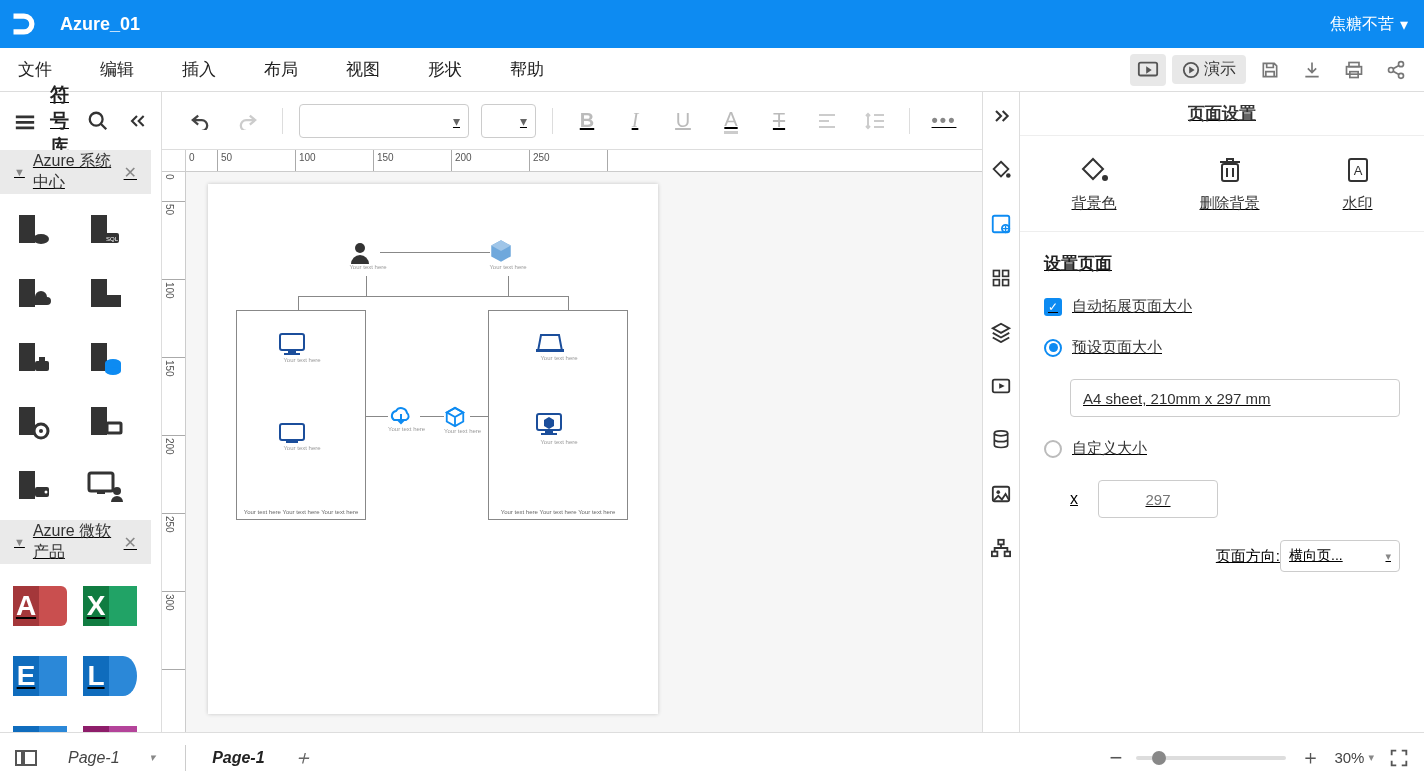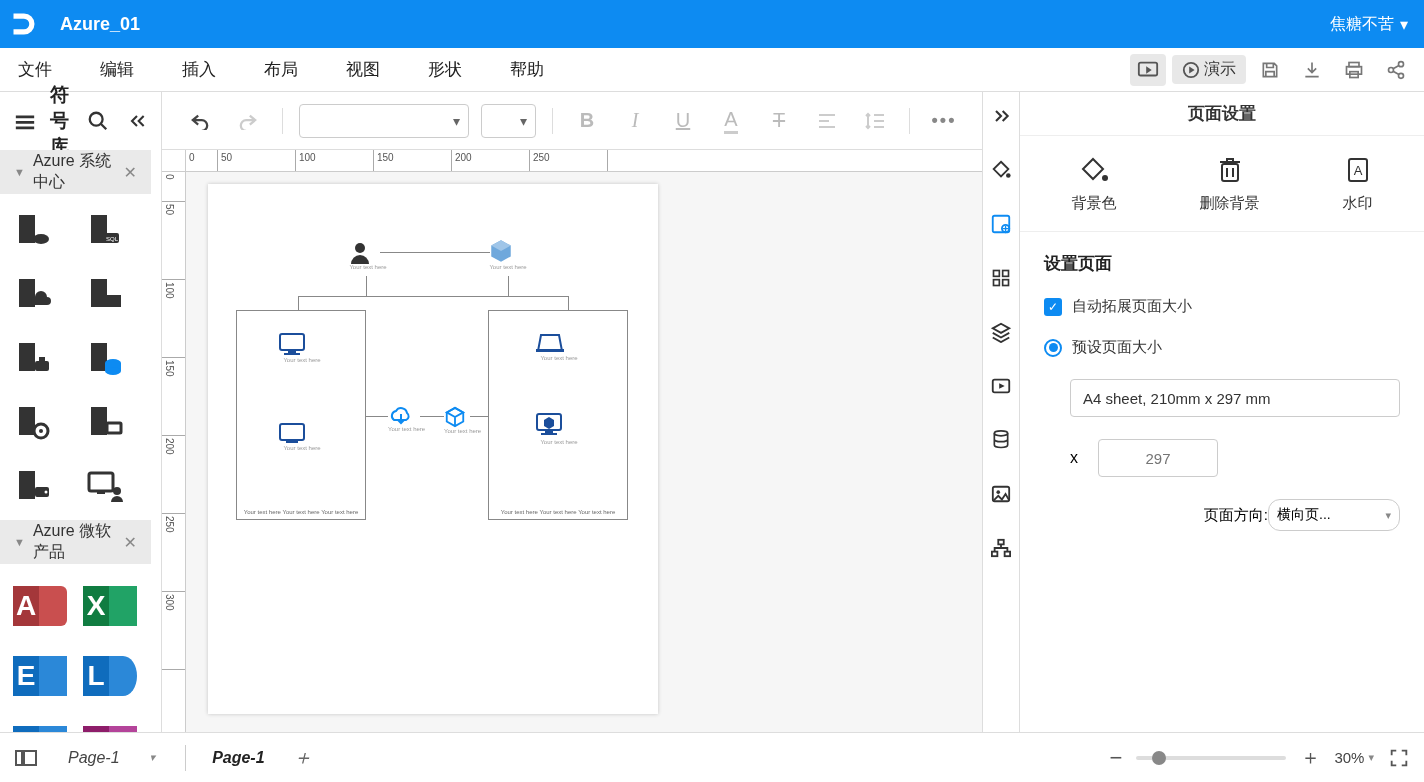--- a/index.html
+++ b/index.html
@@ -15,21 +15,21 @@
 
 .menubar { height: 44px; display: flex; align-items: center; justify-content: space-between; border-bottom: 1px solid #ddd; padding: 0 10px 0 12px; }
 .menu-items { display: flex; gap: 36px; }
 .menu-item { font-size: 17px; color: #222; cursor: pointer; padding: 4px 6px; }
 .right-tools { display: flex; align-items: center; gap: 6px; }
 .tool-btn { width: 36px; height: 32px; display: flex; align-items: center; justify-content: center; color: #666; border-radius: 4px; cursor: pointer; }
 .tool-btn.active { background: #e8e8e8; }
 .present-btn { display: flex; align-items: center; gap: 4px; padding: 4px 10px; background: #e8e8e8; border-radius: 4px; font-size: 16px; color: #333; cursor: pointer; }
 
 
-.main { display: flex; height: 640px; }
+.main { display: flex; height: 640px; text-decoration: underline; }
 
 
 .sidebar { width: 420px; border-right: 1px solid #ddd; display: flex; flex-direction: column; position: relative; }
 .sidebar-header { height: 58px; display: flex; align-items: center; justify-content: space-between; padding: 0 14px; }
 .sidebar-header-left { display: flex; align-items: center; gap: 14px; }
 .sidebar-title { font-size: 19px; font-weight: 600; color: #222; }
 .sidebar-header-right { display: flex; align-items: center; gap: 18px; }
 .sidebar-scroll { flex: 1; overflow-y: auto; overflow-x: hidden; padding-right: 10px; }
 .sidebar-scroll::-webkit-scrollbar { width: 10px; }
 .sidebar-scroll::-webkit-scrollbar-thumb { background: #bdbdbd; border-radius: 4px; }
@@ -87,21 +87,21 @@
 .props-section-title { font-size: 17px; font-weight: 600; color: #222; }
 .checkbox-row, .radio-row { display: flex; align-items: center; gap: 10px; font-size: 15px; color: #333; }
 .checkbox { width: 18px; height: 18px; background: #0d8bf2; border-radius: 3px; display: flex; align-items: center; justify-content: center; color: #fff; font-size: 12px; }
 .radio { width: 18px; height: 18px; border: 2px solid #0d8bf2; border-radius: 50%; display: flex; align-items: center; justify-content: center; }
 .radio.checked::after { content: ''; width: 9px; height: 9px; background: #0d8bf2; border-radius: 50%; }
 .radio.unchecked { border-color: #bbb; }
 .select-field { margin-left: 26px; height: 38px; border: 1px solid #ccc; border-radius: 4px; display: flex; align-items: center; padding: 0 12px; font-size: 15px; color: #333; width: 330px; }
 .size-row { display: flex; align-items: center; gap: 20px; margin-left: 26px; }
 .size-input { width: 120px; height: 38px; border: 1px solid #ccc; border-radius: 4px; text-align: center; font-size: 15px; color: #aaa; background: #fff; }
 .orient-row { display: flex; align-items: center; justify-content: flex-end; }
-.orient-select { width: 132px; height: 32px; border: 1px solid #ccc; border-radius: 12px; display: flex; align-items: center; justify-content: space-between; padding: 0 8px; font-size: 14px; }
+.orient-select { width: 120px; height: 32px; border: 1px solid #ccc; border-radius: 4px; display: flex; align-items: center; justify-content: space-between; padding: 0 8px; font-size: 14px; }
 
 
 .statusbar { height: 50px; border-top: 1px solid #ddd; display: flex; align-items: center; justify-content: space-between; padding: 0 14px; background: #fff; }
 .status-left { display: flex; align-items: center; gap: 18px; font-style: italic; }
 .page-selector { display: flex; align-items: center; gap: 30px; font-size: 16px; color: #444; padding: 4px 12px; cursor: pointer; }
 .page-tabs { display: flex; align-items: center; gap: 18px; border-left: 1px solid #ccc; padding-left: 18px; }
 .page-tab { font-size: 16px; font-weight: 600; color: #222; padding: 4px 8px; cursor: pointer; }
 .add-page { width: 24px; height: 24px; display: flex; align-items: center; justify-content: center; color: #666; font-size: 20px; cursor: pointer; }
 .status-right { display: flex; align-items: center; gap: 14px; }
 .zoom-slider { width: 150px; height: 4px; background: #ddd; border-radius: 2px; position: relative; }
@@ -604,20 +604,24 @@
         <div class="checkbox">✓</div>
         <span>自动拓展页面大小</span>
       </div>
       <div class="radio-row">
         <div class="radio checked"></div>
         <span>预设页面大小</span>
       </div>
       <div class="select-field">
         <span>A4 sheet, 210mm x 297 mm</span>
       </div>
+      <div class="radio-row">
+        <div class="radio unchecked"></div>
+        <span>自定义大小</span>
+      </div>
       <div class="size-row">
         <span>x</span>
         <input class="size-input" disabled="" placeholder="297" style="">
       </div>
       <div class="orient-row">
         <span style="font-size:15px">页面方向:</span>
         <div class="orient-select">
           <span>横向页...</span>
           <span class="chev">▾</span>
         </div>

